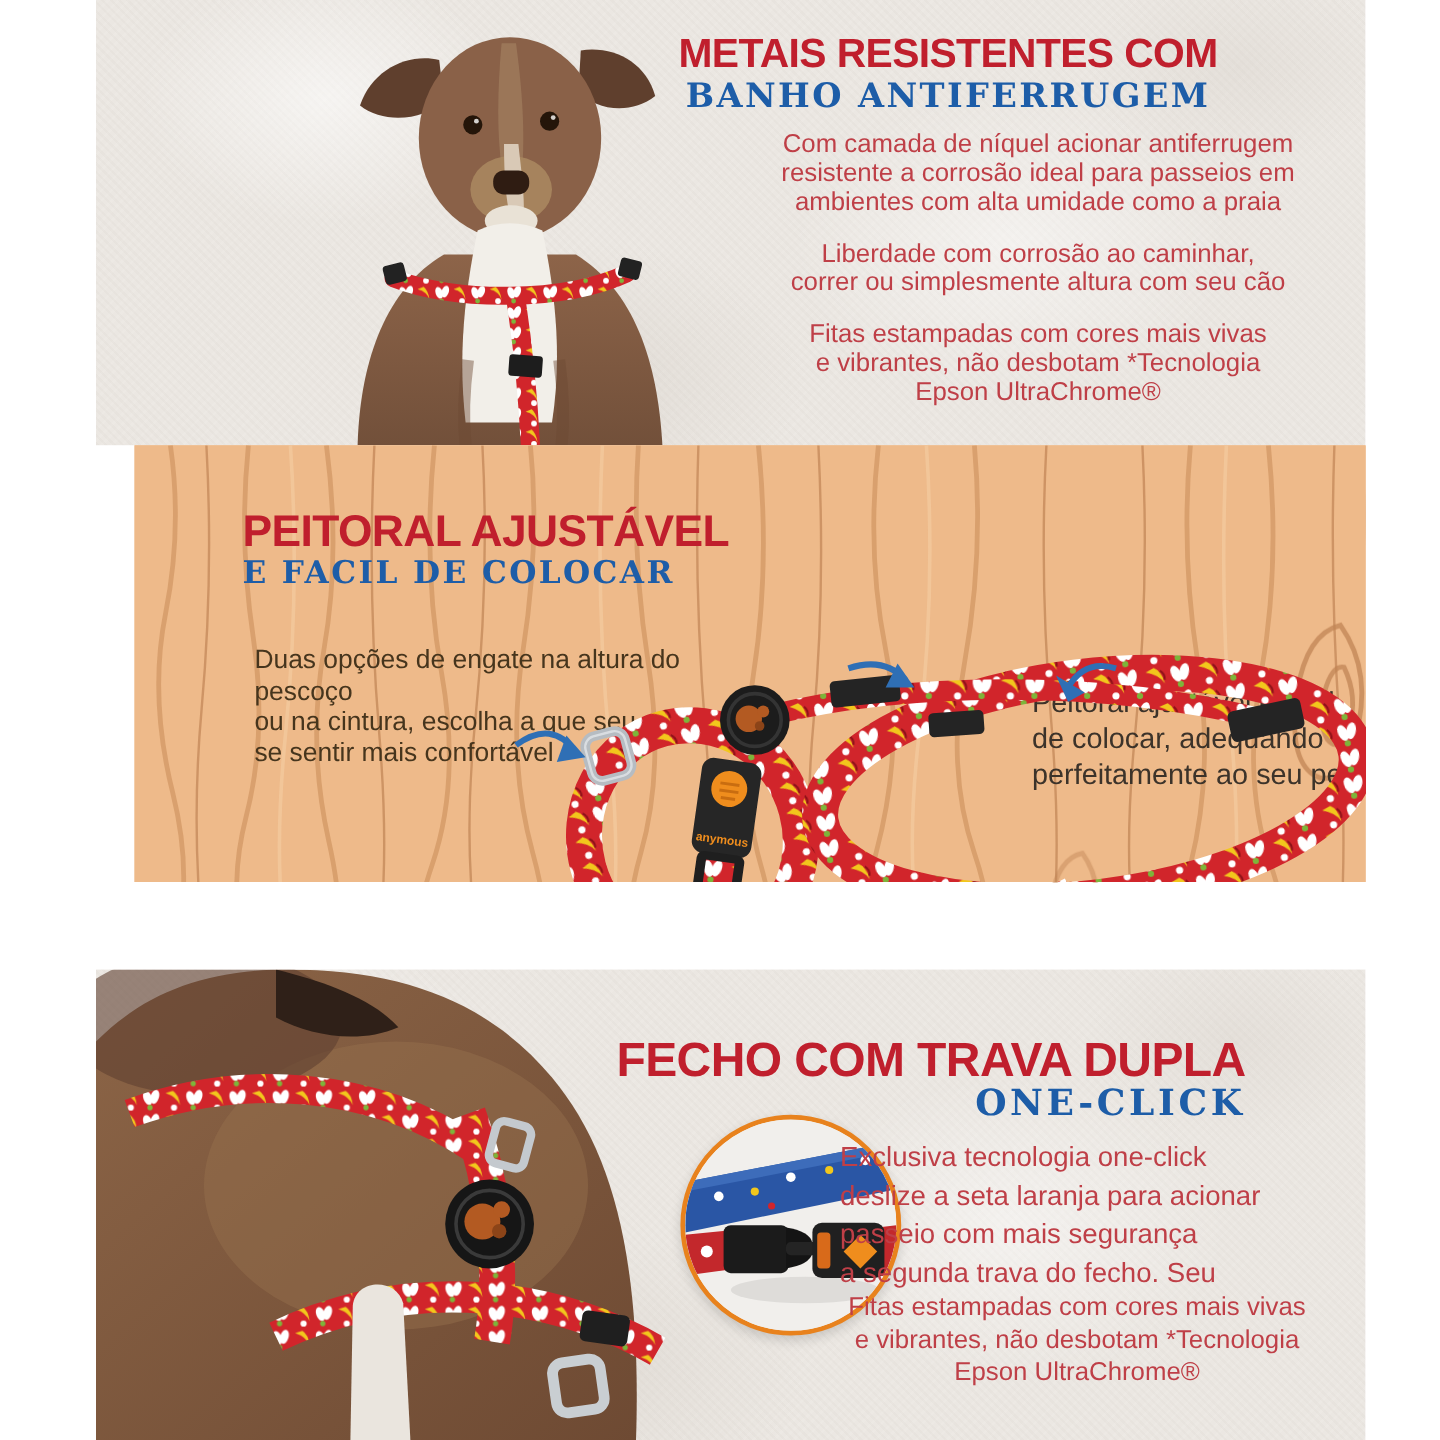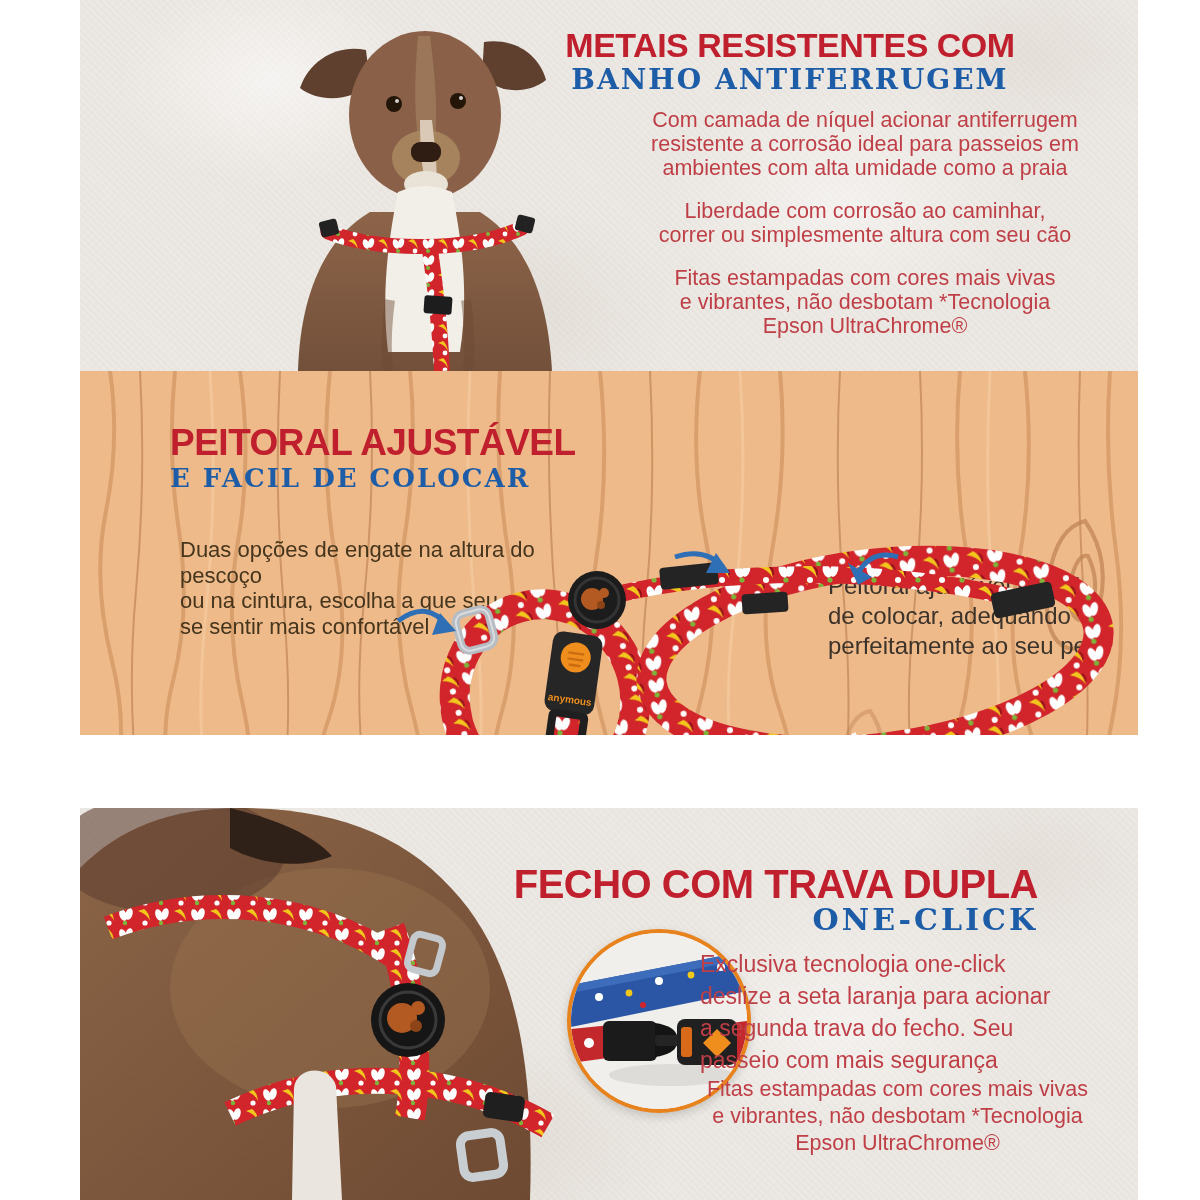--- a/index.html
+++ b/index.html
@@ -13,21 +13,21 @@
     background-color:#ebe7e2;
     background-image:
       radial-gradient(ellipse 220px 150px at 18% 22%, rgba(255,255,255,.55), transparent 70%),
       radial-gradient(ellipse 260px 180px at 72% 55%, rgba(255,255,255,.45), transparent 70%),
       radial-gradient(ellipse 240px 160px at 40% 85%, rgba(205,198,189,.30), transparent 70%),
       radial-gradient(ellipse 180px 120px at 90% 15%, rgba(210,203,195,.28), transparent 70%),
       repeating-linear-gradient(45deg, rgba(186,178,168,.07) 0 2px, transparent 2px 5px),
       repeating-linear-gradient(-45deg, rgba(255,255,255,.08) 0 2px, transparent 2px 6px);
   }
   #sec-top{top:0;height:371px;}
-  #sec-wood{top:371px;height:364px;background:#eeba8a;}
+  #sec-wood{top:371px;height:364px;background:#eeba8a;margin-left:32px;}
   #sec-bottom{top:808px;height:392px;}
 
   .abs{position:absolute;}
 
   
   .t-red{font-weight:800;color:#c01f2d;letter-spacing:-.5px;margin:0;}
   .t-blue{font-family:"DejaVu Serif",serif;font-weight:700;color:#1d5da8;margin:0;}
   .body-red{color:#bf3f47;}
   .wood-dark{font-weight:400;}
 
@@ -321,22 +321,22 @@
     </div>
 
     <div class="abs b-title">
       <h1 class="t-red">FECHO COM TRAVA DUPLA</h1>
       <h2 class="t-blue">ONE-CLICK</h2>
     </div>
 
     <div class="abs b-para1 body-red">
           <span style="display: block;">Exclusiva tecnologia one-click</span>
           <span style="display: block;">deslize a seta laranja para acionar</span>
+          <span style="display: block;">passeio com mais segurança</span>
           <span style="display: block;">a segunda trava do fecho. Seu</span>
-          <span style="display: block;">passeio com mais segurança</span>
         </div>
     <div class="abs b-para2 body-red">
           <span style="display: block;">Fitas estampadas com cores mais vivas</span>
           <span style="display: block;">e vibrantes, não desbotam *Tecnologia</span>
           <span style="display: block;">Epson UltraChrome®</span>
         </div>
   </section>
 
  </div>
 </div>

